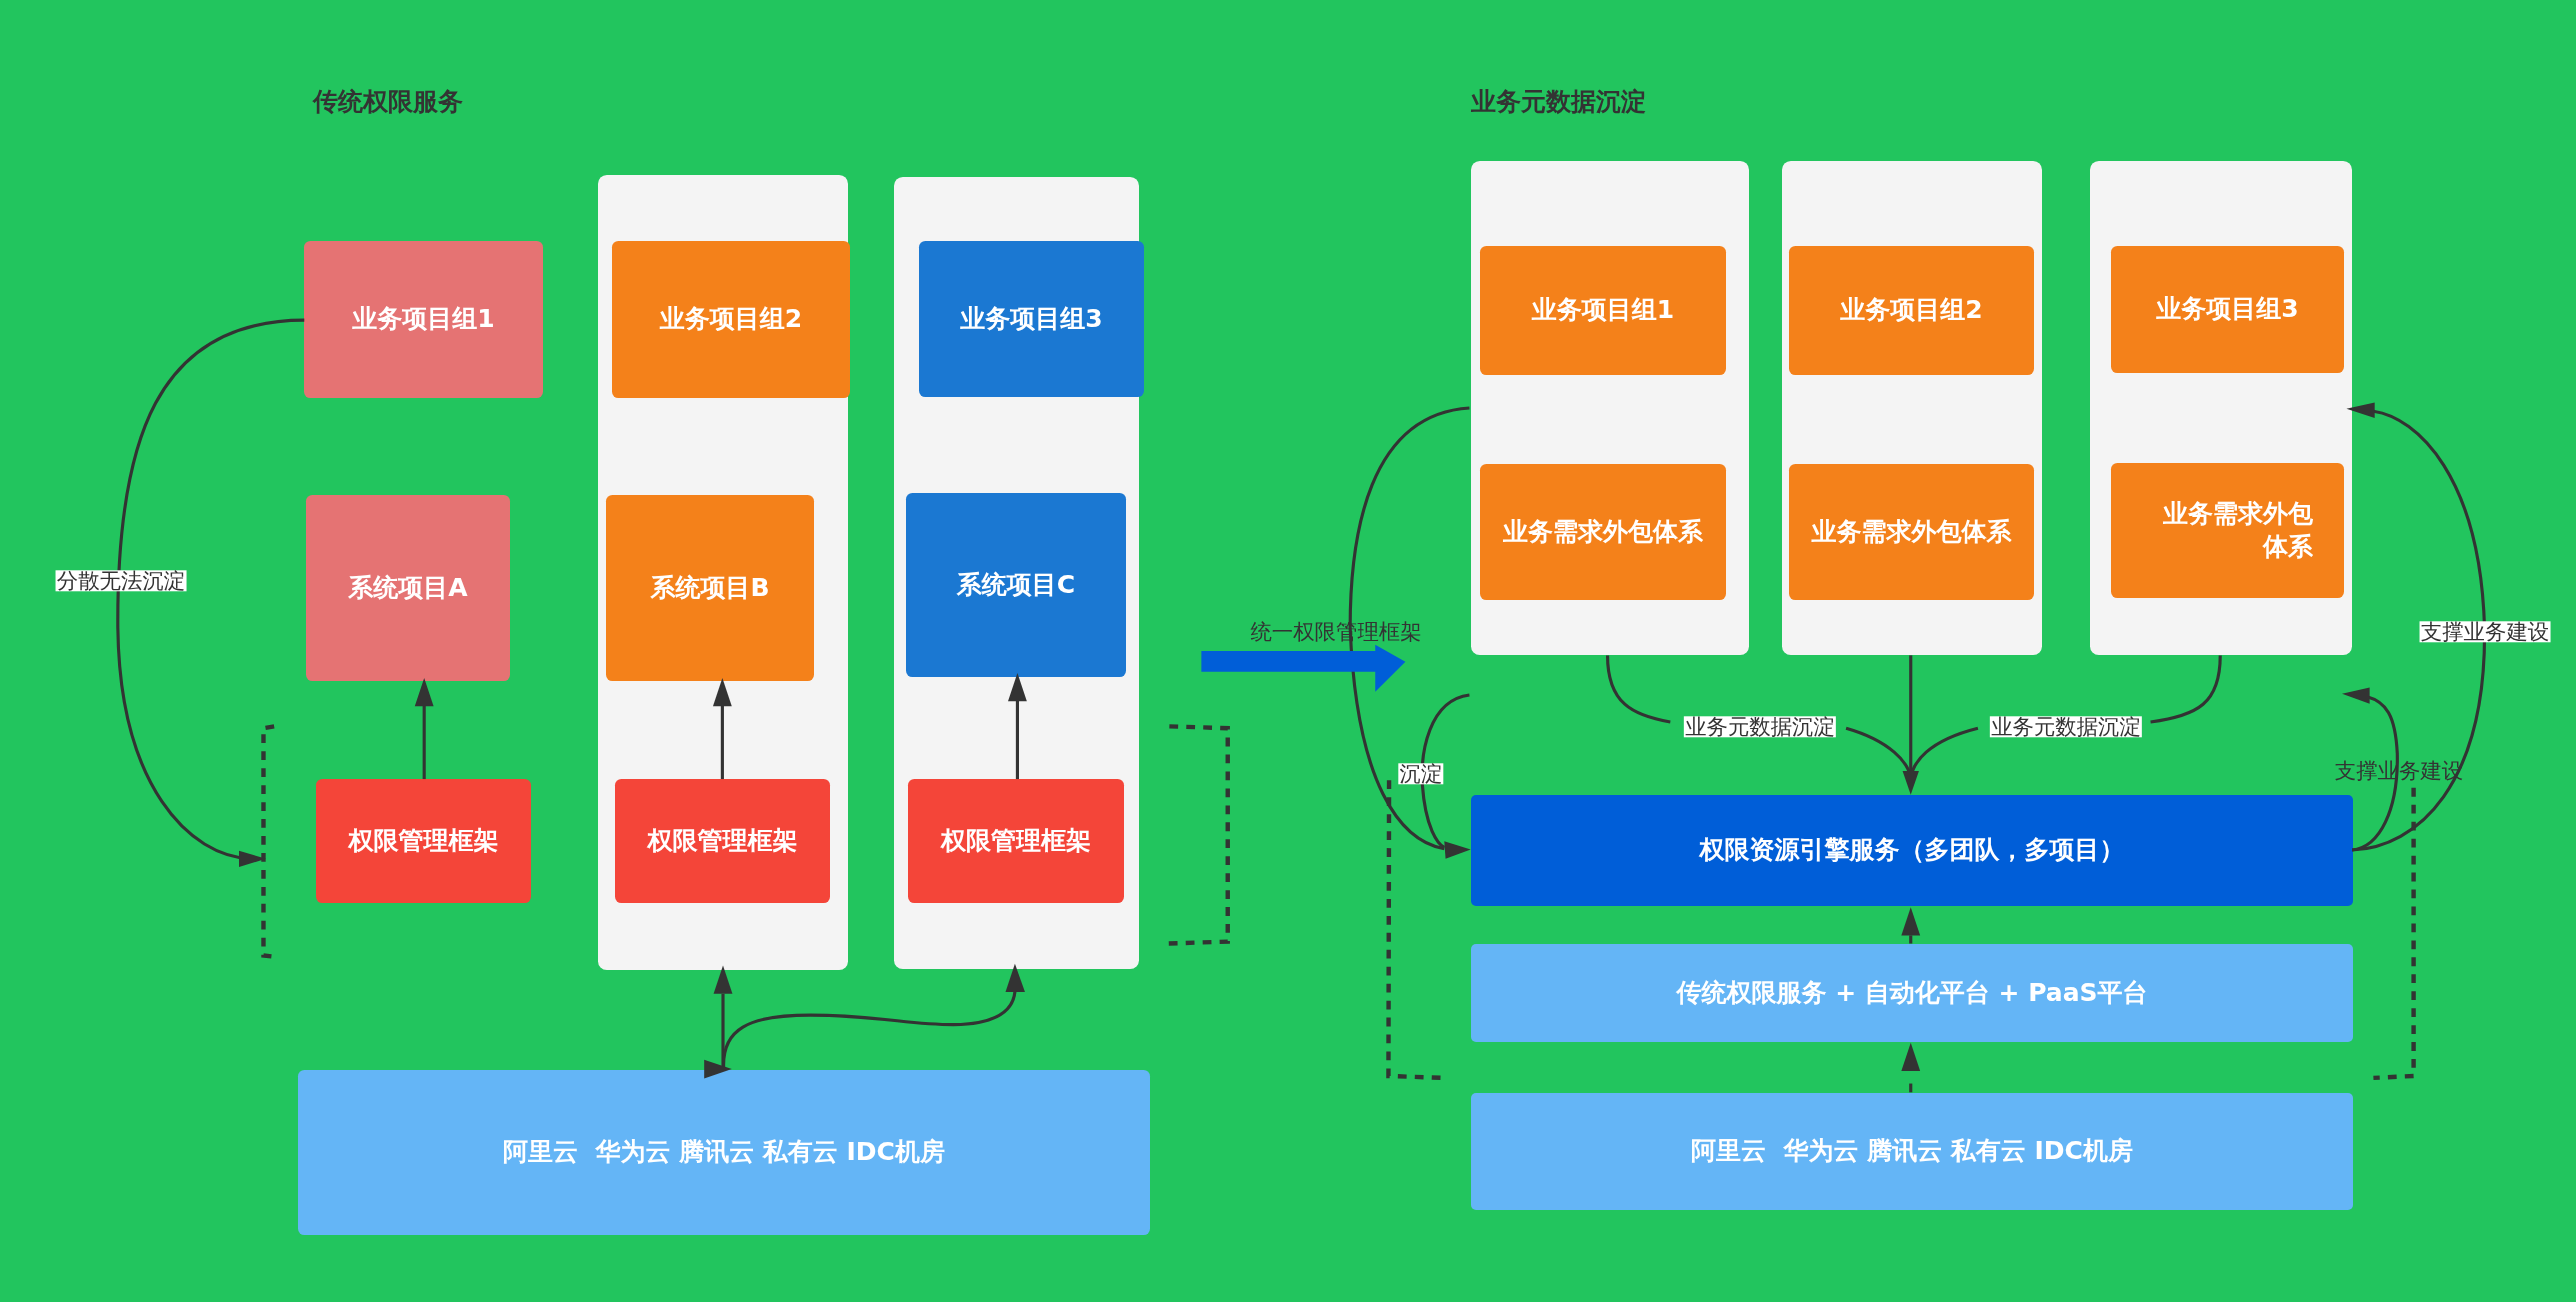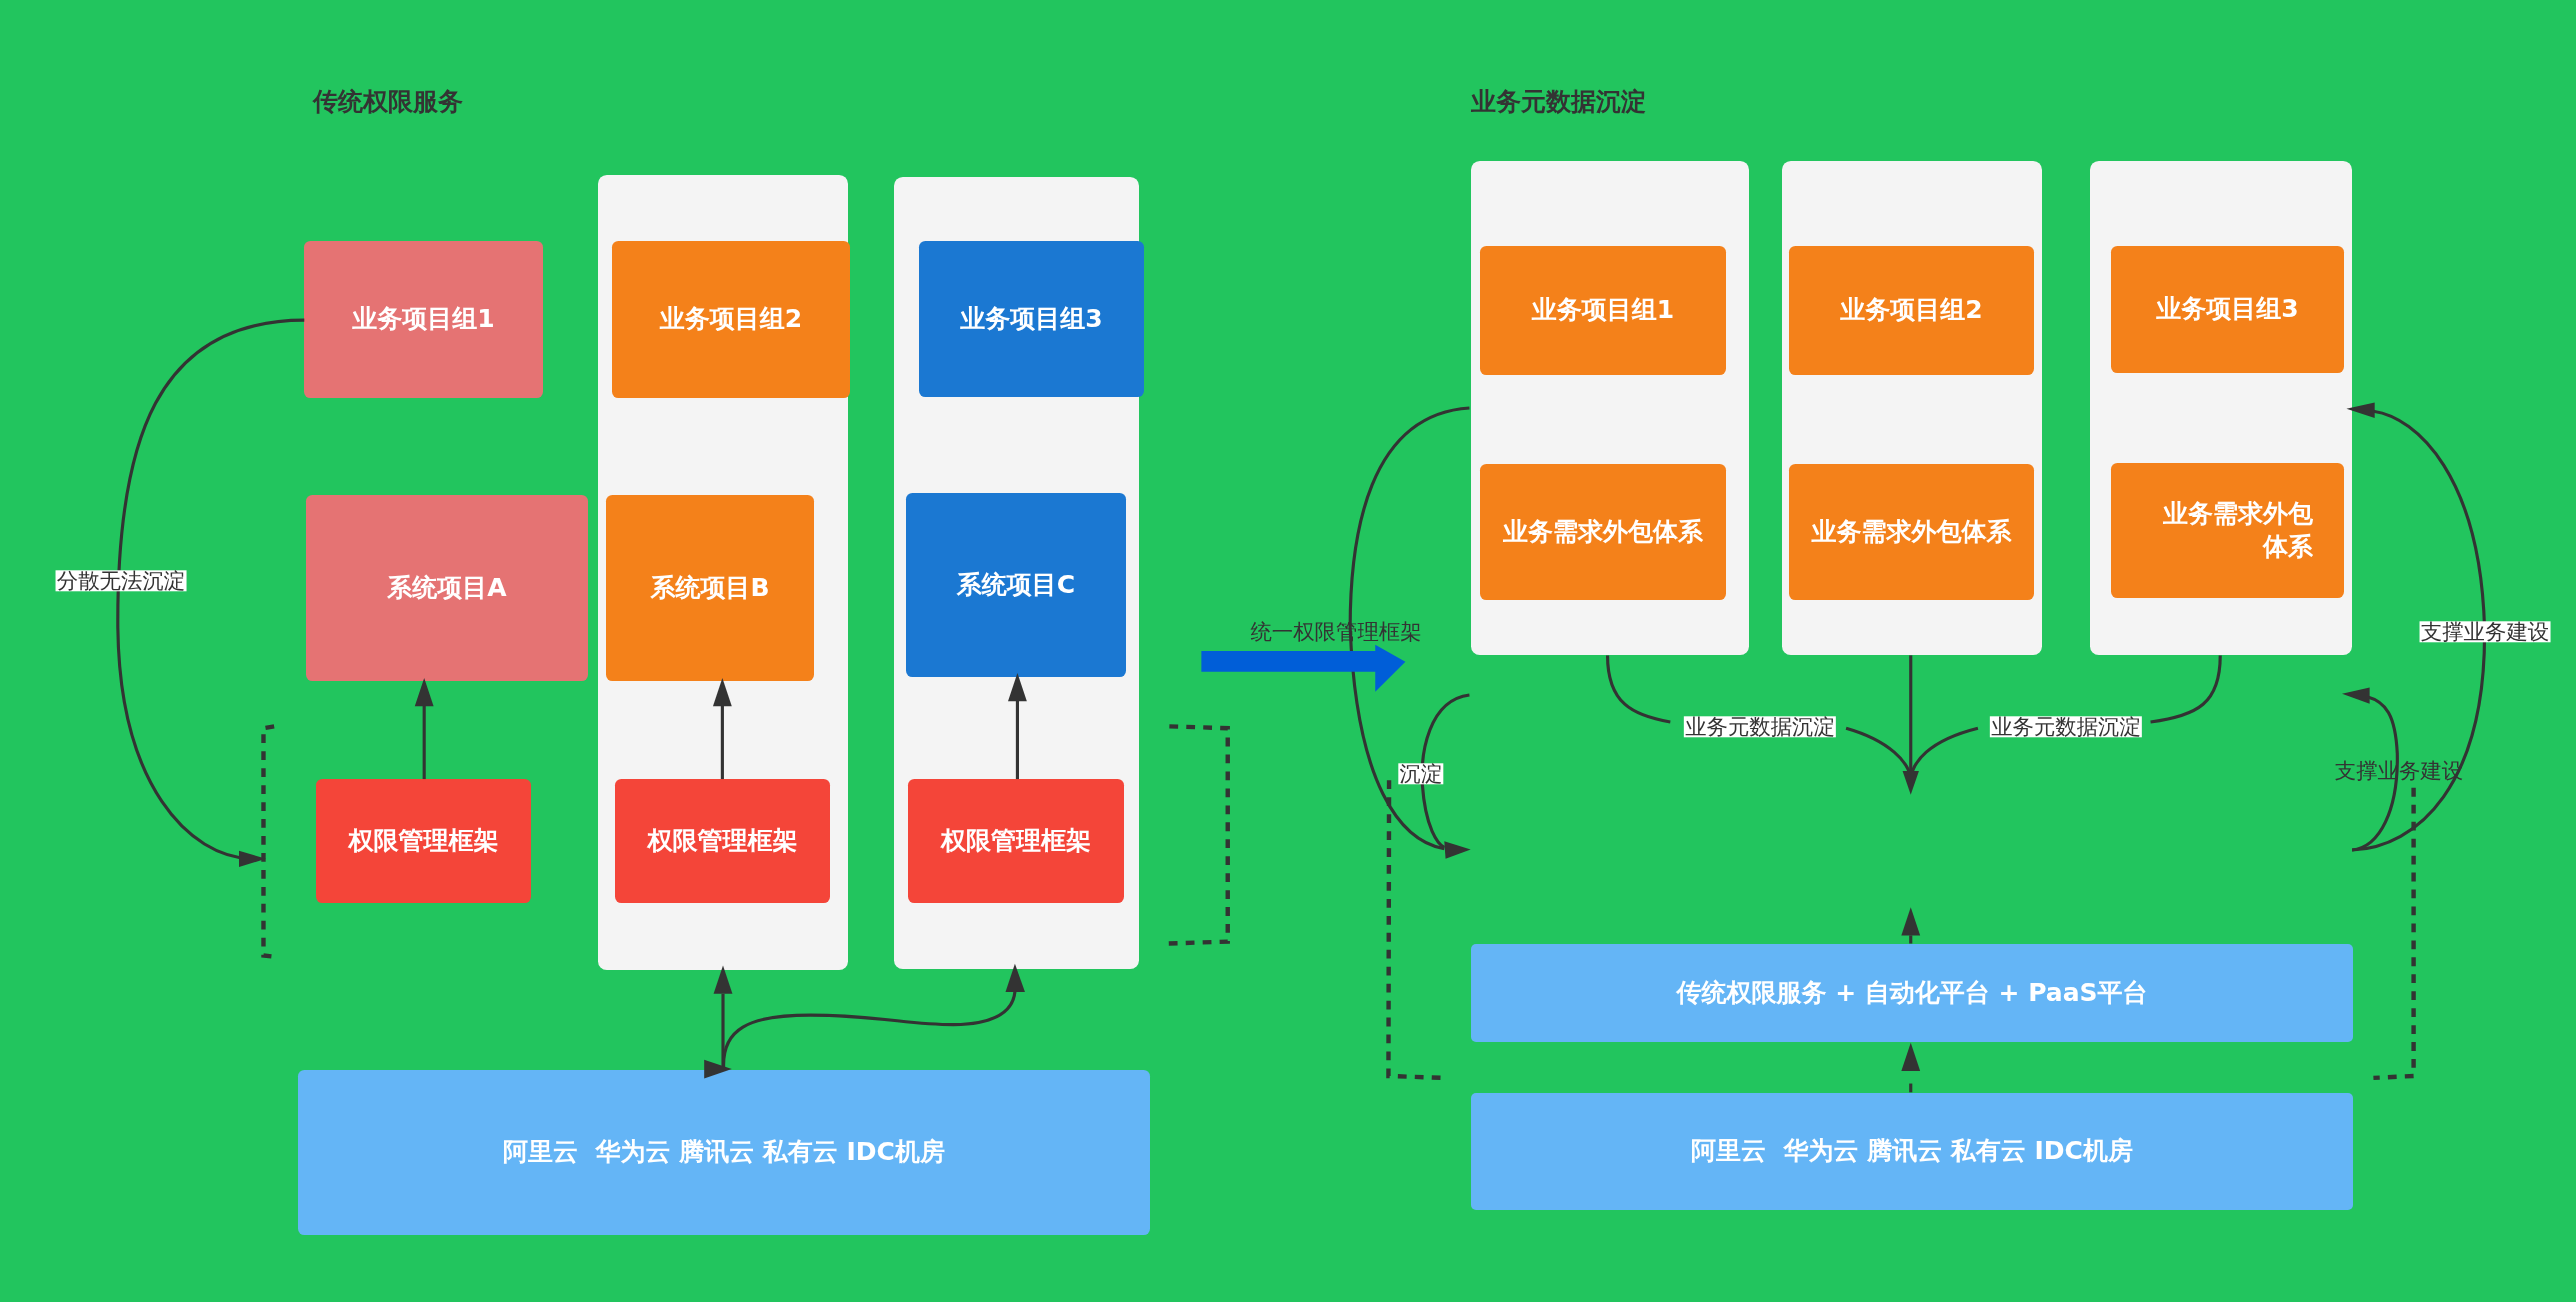--- a/index.html
+++ b/index.html
@@ -23,21 +23,21 @@
 
   <div class="title" style="left:313px; top:85px;">传统权限服务</div>
 
   <div class="col" style="left:598px; top:175px; width:250px; height:795px;"></div>
   <div class="col" style="left:894px; top:177px; width:245px; height:792px;"></div>
 
   <div class="node f42" style="left:304px; top:241px; width:239px; height:157px; background:#E57373;">业务项目组1</div>
   <div class="node f42" style="left:612px; top:241px; width:238px; height:157px; background:#F4811A;">业务项目组2</div>
   <div class="node f42" style="left:919px; top:241px; width:225px; height:156px; background:#1B78D2;">业务项目组3</div>
 
-  <div class="node f42" style="left:306px; top:495px; width:282px; height:186px; background:#E57373;">系统项目A</div>
+  <div class="node f42" style="left:306px; top:495px; width:204px; height:186px; background:#E57373;">系统项目A</div>
   <div class="node f42" style="left:606px; top:495px; width:208px; height:186px; background:#F4811A;">系统项目B</div>
   <div class="node f42" style="left:906px; top:493px; width:220px; height:184px; background:#1B78D2;">系统项目C</div>
 
   <div class="node f42" style="left:316px; top:779px; width:215px; height:124px; background:#F44539;">权限管理框架</div>
   <div class="node f42" style="left:615px; top:779px; width:215px; height:124px; background:#F44539;">权限管理框架</div>
   <div class="node f42" style="left:908px; top:779px; width:216px; height:124px; background:#F44539;">权限管理框架</div>
 
   <div class="node f42" style="left:298px; top:1070px; width:852px; height:165px; background:#64B5F6; white-space:pre;">阿里云  华为云 腾讯云 私有云 IDC机房</div>
 
   <div class="title" style="left:1471px; top:85px;">业务元数据沉淀</div>
@@ -47,20 +47,21 @@
   <div class="col" style="left:2090px; top:161px; width:262px; height:494px;"></div>
 
   <div class="node f42" style="left:1480px; top:246px; width:246px; height:129px; background:#F4811A;">业务项目组1</div>
   <div class="node f42" style="left:1789px; top:246px; width:245px; height:129px; background:#F4811A;">业务项目组2</div>
   <div class="node f42" style="left:2111px; top:246px; width:233px; height:127px; background:#F4811A;">业务项目组3</div>
 
   <div class="node f42" style="left:1480px; top:464px; width:246px; height:136px; background:#F4811A; padding:0 19px;">业务需求外包体系</div>
   <div class="node f42" style="left:1789px; top:464px; width:245px; height:136px; background:#F4811A; padding:0 19px;">业务需求外包体系</div>
   <div class="node f42" style="left:2111px; top:463px; width:233px; height:135px; background:#F4811A; padding:0 31px;">业务需求外包体系</div>
 
+  <div class="node f42" style="left:1471px; top:795px; width:882px; height:111px; background:#005ED8; border-radius:5px;">权限资源引擎服务（多团队，多项目）</div>
   <div class="node f42" style="left:1471px; top:944px; width:882px; height:98px; background:#64B5F6; border-radius:5px;">传统权限服务 + 自动化平台 + PaaS平台</div>
   <div class="node f42" style="left:1471px; top:1093px; width:882px; height:117px; background:#64B5F6; border-radius:5px; white-space:pre;">阿里云  华为云 腾讯云 私有云 IDC机房</div>
 
   <svg id="wires" width="2576" height="1302" viewBox="0 0 4102 2074">
     <defs>
       <marker id="ah" viewBox="0 0 10 10" refX="9" refY="5" markerWidth="9" markerHeight="9" markerUnits="userSpaceOnUse" orient="auto">
       </marker>
     </defs>
     <g fill="none" stroke="#333333" stroke-width="5">
 

